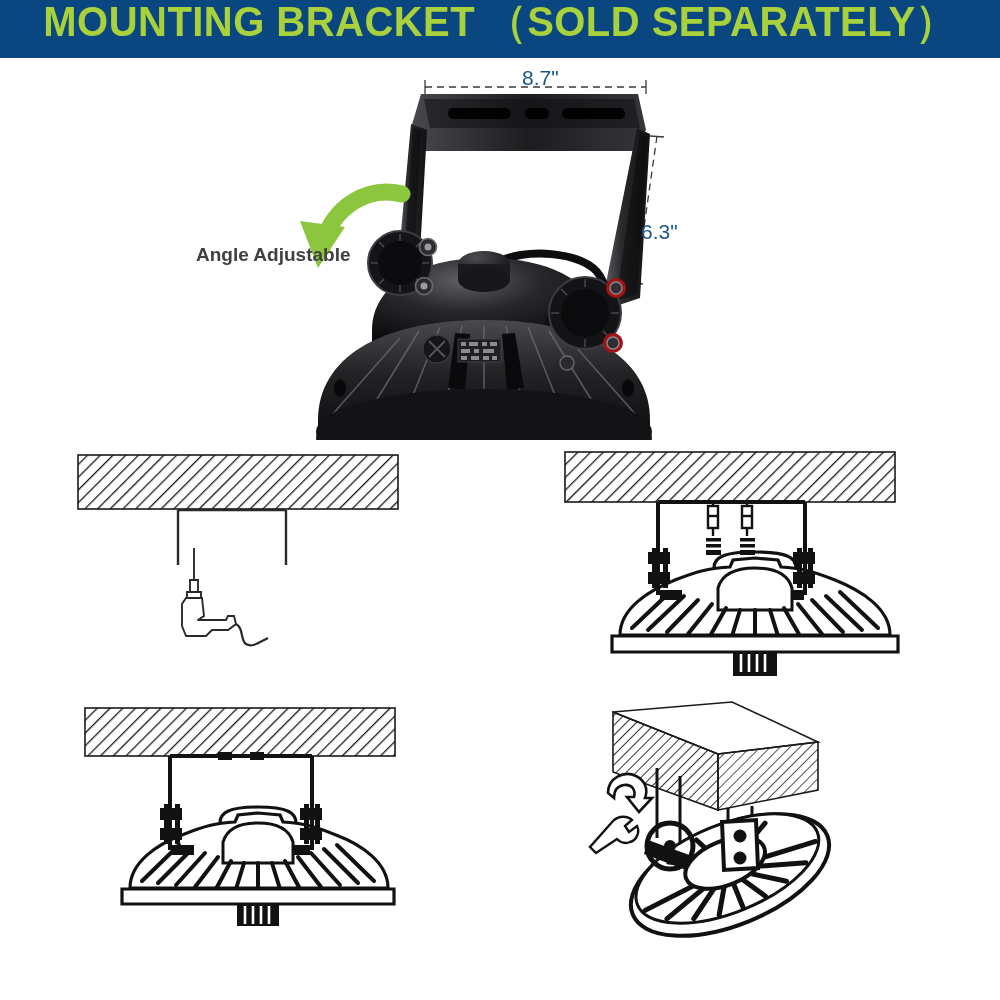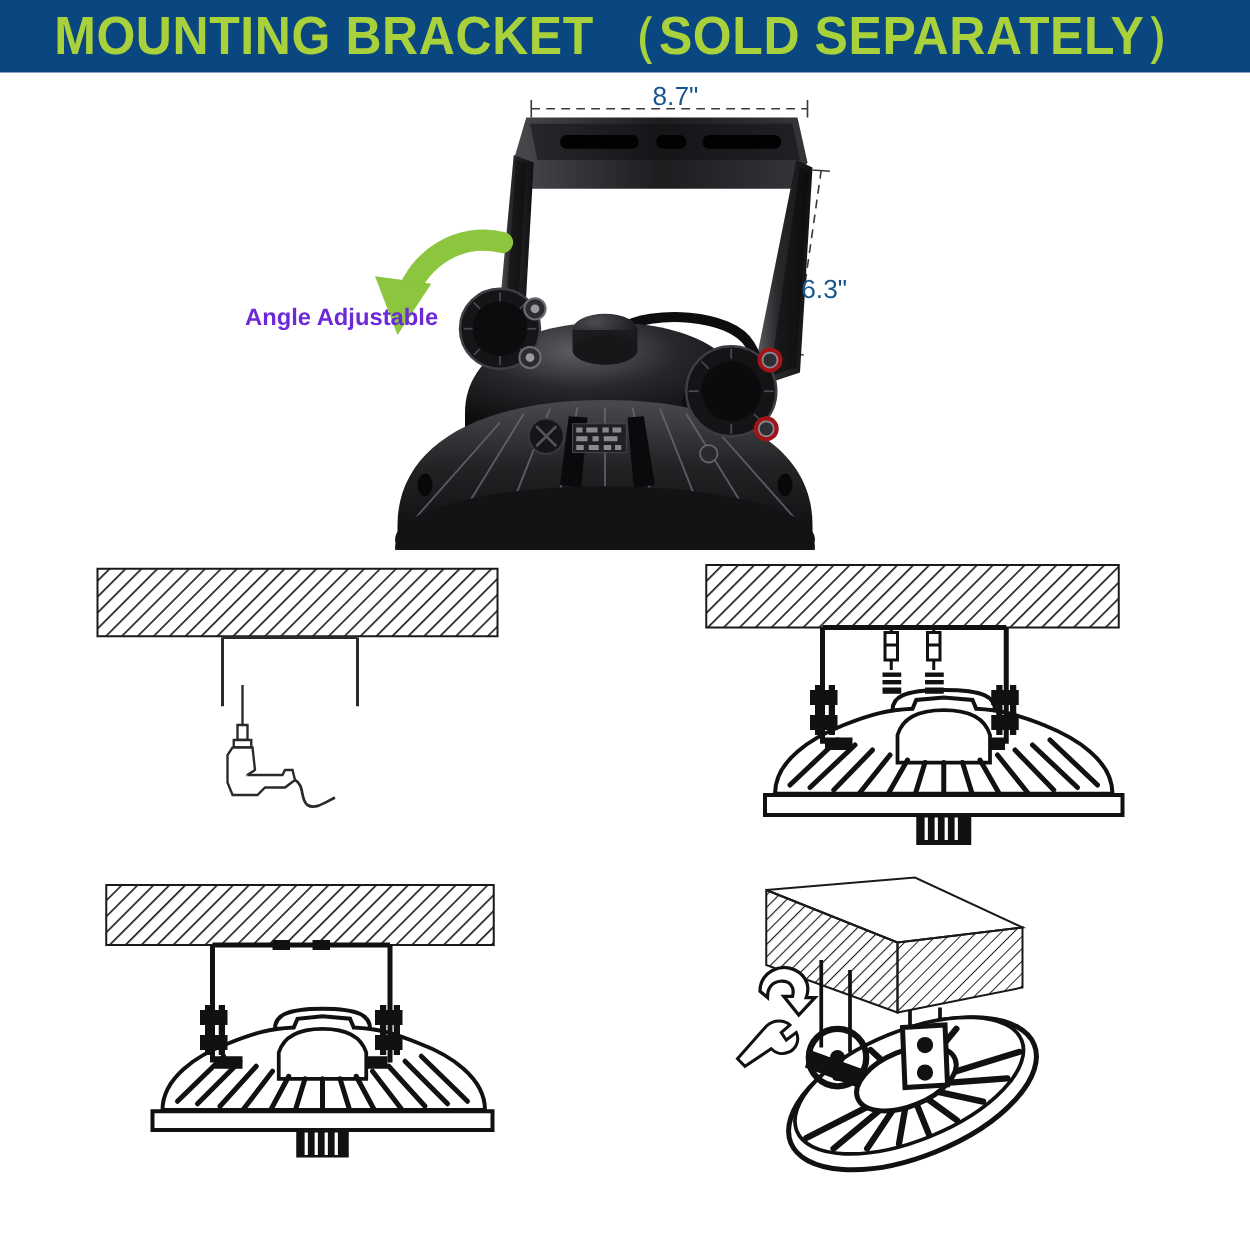--- a/index.html
+++ b/index.html
@@ -8,21 +8,21 @@
     font-family:"Liberation Sans", sans-serif;
     background:#ffffff;
     position:relative;
     overflow:hidden;
   }
 
   
   #header-banner{
     position:absolute; left:0; top:0; width:1000px; height:58px;
     background:#0a4680;
-    display:flex; align-items:center; justify-content:center;
+    display:flex; align-items:flex-start; justify-content:center;
   }
   #header-title{
     color:#a8d13c;
     font-size:43px;
     font-weight:bold;
     letter-spacing:0.5px;
     white-space:nowrap;
     transform:scaleX(0.93);
     line-height:1;
     font-family:"Liberation Sans", sans-serif;
@@ -38,21 +38,21 @@
     font-size:21px;
     font-family:"Liberation Sans", sans-serif;
     white-space:nowrap;
   }
   #dim-width-label{ left:522px; top:8px; }
   #dim-depth-label{ left:641px; top:162px; }
 
   #angle-adjustable-label{
     position:absolute;
     left:196px; top:186px;
-    color:#6d28d9;
+    color:#404040;
     font-size:19px;
     font-weight:bold;
     white-space:nowrap;
     font-family:"Liberation Sans", sans-serif;
   }
 
   #hero-svg{ position:absolute; left:0; top:0; }
 
   
   .step-cell{ position:absolute; }

